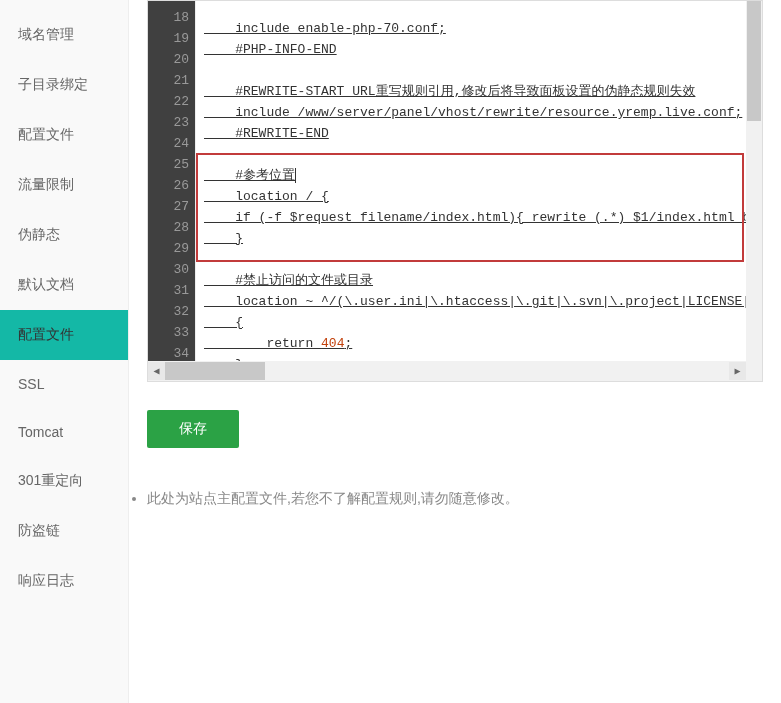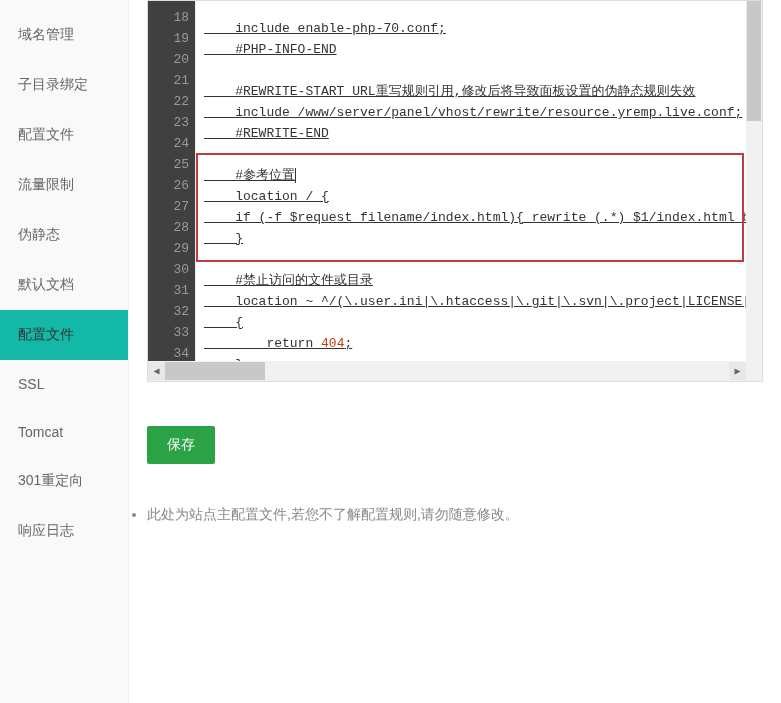--- a/index.html
+++ b/index.html
@@ -127,25 +127,25 @@
     }
     .corner {
       position: absolute;
       right: 0;
       bottom: 0;
       width: 16px;
       height: 20px;
       background: #f1f1f1;
     }
     .btn-save {
-      margin-top: 44px;
+      margin-top: 28px;
       background: #2BA245;
       color: #fff;
       border: none;
-      padding: 10px 20px;
+      padding: 10px 32px;
       font-size: 14px;
       cursor: pointer;
       border-radius: 2px;
     }
     .hint-list {
       margin-top: 42px;
       color: #888;
       font-size: 14px;
     }
     .hint-list li {
@@ -167,20 +167,21 @@
   <div class="sidebar-item">域名管理</div>
   <div class="sidebar-item">子目录绑定</div>
   <div class="sidebar-item">配置文件</div>
   <div class="sidebar-item">流量限制</div>
   <div class="sidebar-item">伪静态</div>
   <div class="sidebar-item">默认文档</div>
   <div class="sidebar-item active">配置文件</div>
   <div class="sidebar-item">SSL</div>
   <div class="sidebar-item">Tomcat</div>
   <div class="sidebar-item">301重定向</div>
+  <div class="sidebar-item">防盗链</div>
   <div class="sidebar-item">响应日志</div>
 </div>
 
 <div class="main">
   <div class="code-editor">
     <div class="code-wrap">
       <div class="gutter" id="gutter" style="white-space: pre;">18
 19
 20
 21

